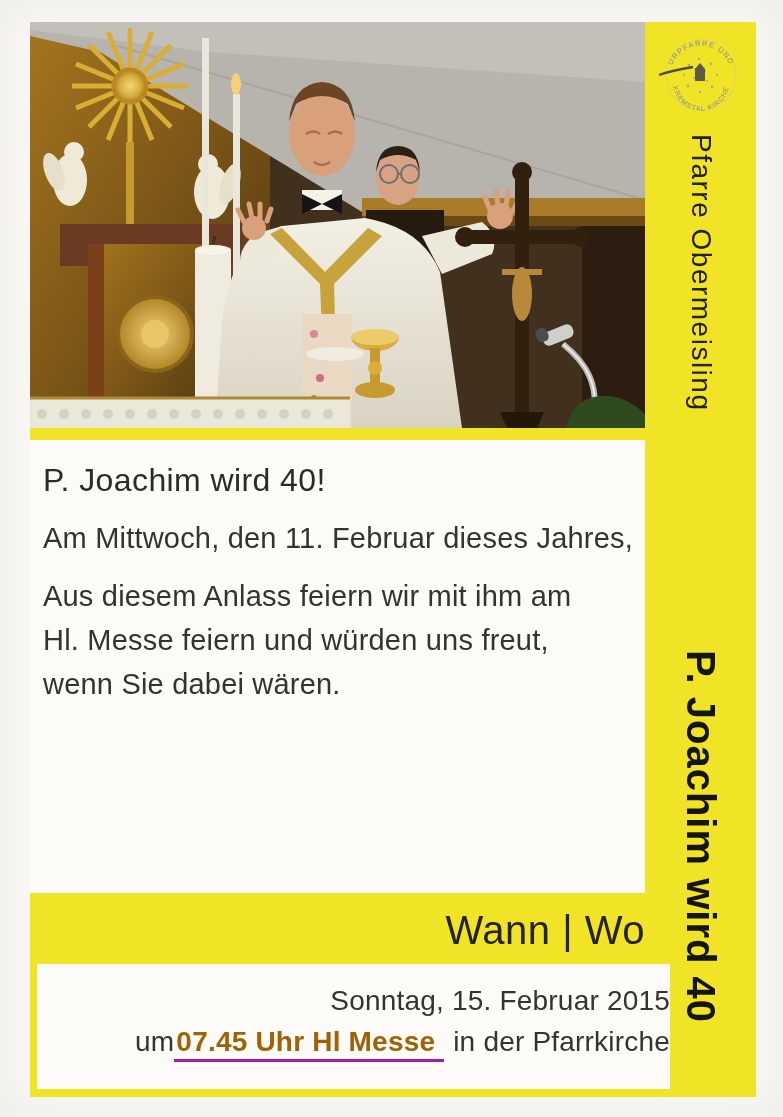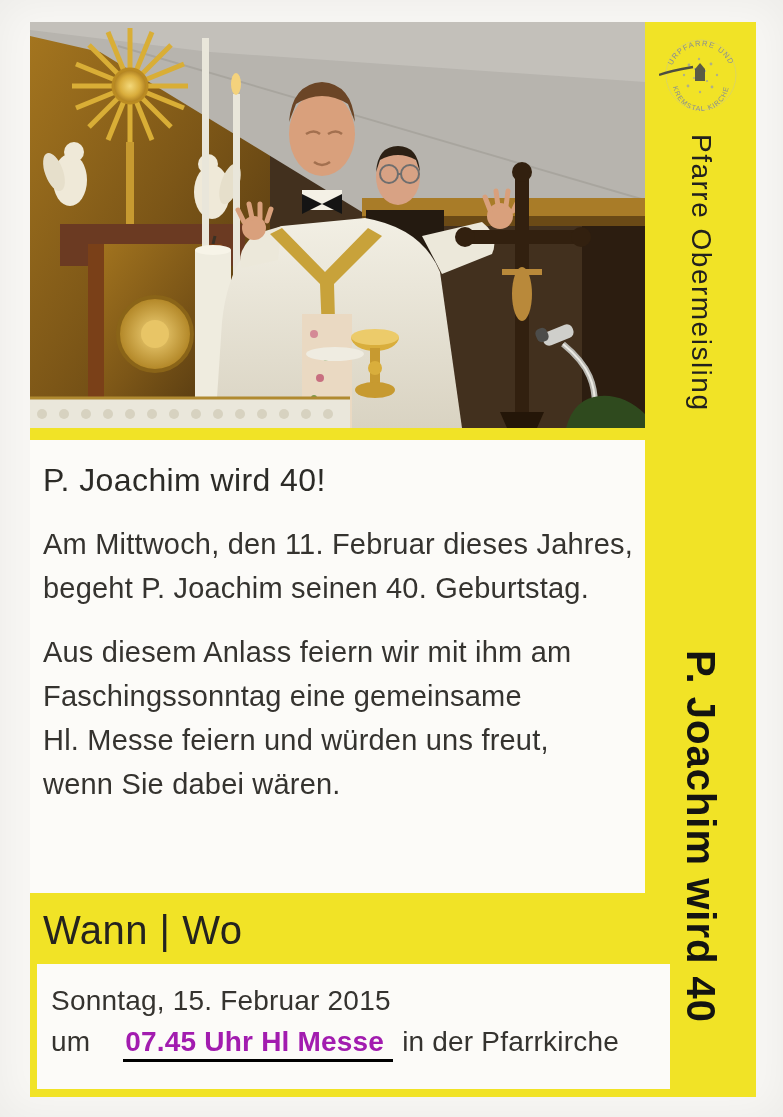--- a/index.html
+++ b/index.html
@@ -30,37 +30,37 @@
   .side-bottom{position:absolute;top:628px;left:0;width:100%;height:447px;display:flex;justify-content:center;overflow:hidden;}
   .side-bottom .vtext{font-size:40px;font-weight:700;letter-spacing:1px;color:#141411;}
   
   .content{
     position:absolute;left:30px;top:440px;width:615px;height:523px;overflow:hidden;
     background:#fcfbf8;color:var(--ink);
     padding:18px 6px 0 13px;
     font-size:29px;line-height:44px;letter-spacing:.2px;
   }
   .headline{font-size:32px;font-weight:400;line-height:44px;letter-spacing:.4px;color:#2c2b27;}
-  .para{margin-top:20px;}
+  .para{margin-top:14px;}
   .line{display:block;}
   
-  .when-block{position:absolute;left:30px;top:893px;width:615px;height:204px;background:var(--accent-yellow);}
+  .when-block{position:absolute;left:30px;top:893px;width:615px;height:204px;background:var(--accent-yellow);text-align:right;}
   .when-heading{
     padding:8px 0 0 13px;font-size:40px;line-height:58px;font-weight:400;
     letter-spacing:.5px;color:#24231f;
   }
   .when-box{
     position:absolute;left:7px;top:71px;width:633px;height:125px;background:#fcfbf8;
     padding:16px 0 0 14px;font-size:28px;line-height:41px;color:var(--ink);letter-spacing:.2px;
   }
   .time-prefix{}
   .time-emph{
-    font-weight:700;color:#a21caf;
-    border-bottom:3px solid #000000;
-    padding:0 9px 2px 2px;margin-right:9px;margin-left:33px;
+    font-weight:700;color:#a16207;
+    border-bottom:3px solid #a21caf;
+    padding:0 9px 2px 2px;margin-right:9px;
   }
 </style>
 </head>
 <body>
 
 <div class="page">
 
   <div class="photo-wrap">
     <svg viewBox="0 0 615 406" preserveAspectRatio="none">
       <defs>
@@ -278,25 +278,23 @@
     </div>
     <div class="side-bottom">
       <span class="vtext">P. Joachim wird 40</span>
     </div>
   </div>
 
   <div class="content">
     <div class="headline">P. Joachim wird 40!</div>
     <div class="para">
       <span class="line">Am Mittwoch, den 11. Februar dieses Jahres,</span>
-      <span class="line">begeht P. Joachim seinen 40. Geburtstag.</span>
     </div>
     <div class="para">
       <span class="line">Aus diesem Anlass feiern wir mit ihm am</span>
-      <span class="line">Faschingssonntag eine gemeinsame</span>
       <span class="line">Hl. Messe feiern und würden uns freut,</span>
       <span class="line">wenn Sie dabei wären.</span>
     </div>
   </div>
 
   <div class="when-block">
     <div class="when-heading">Wann | Wo</div>
     <div class="when-box">
       <div>Sonntag, 15. Februar 2015</div>
       <div>

